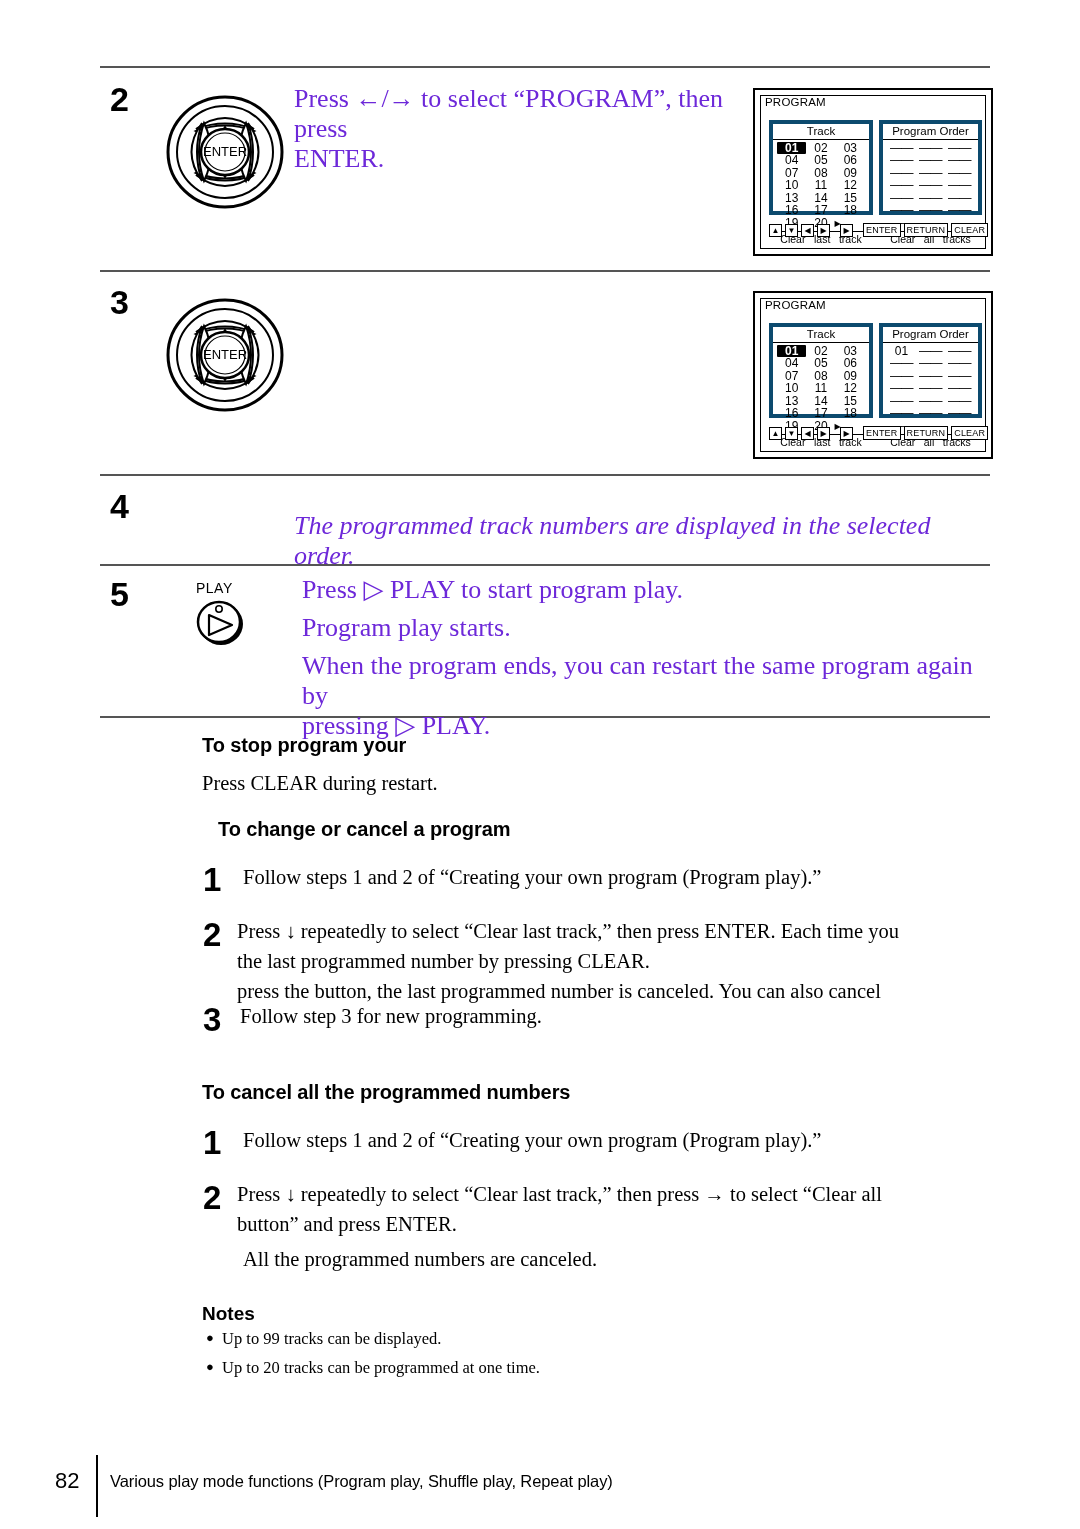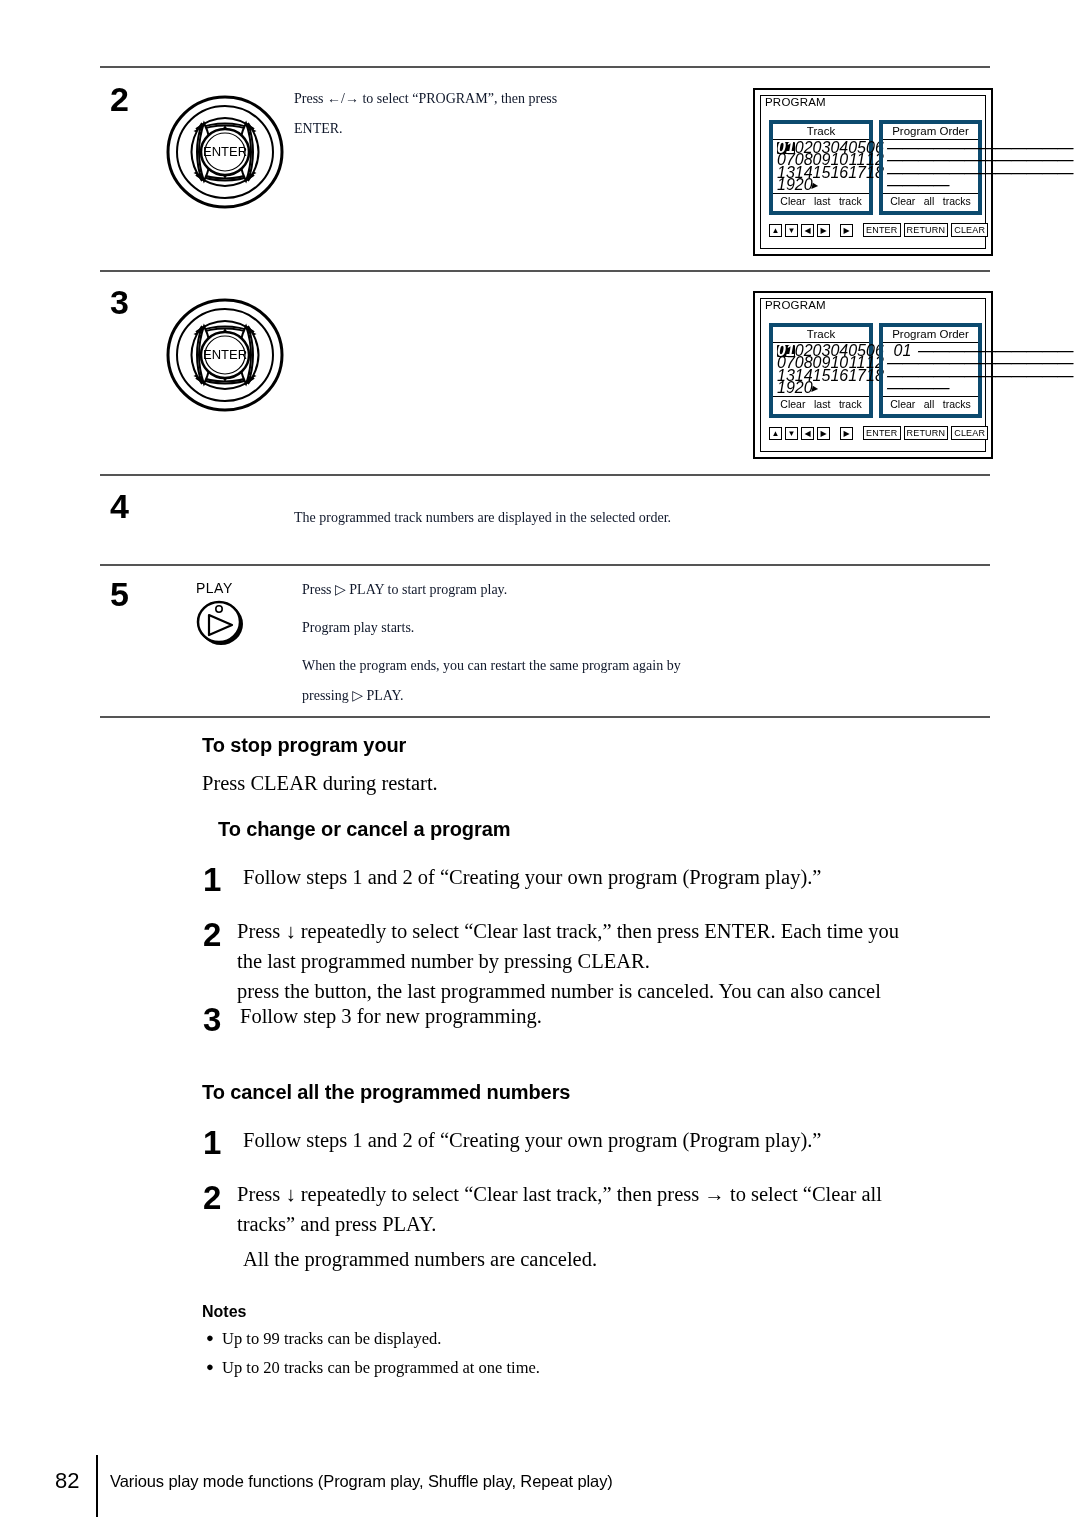--- a/index.html
+++ b/index.html
@@ -34,23 +34,23 @@
     position: absolute;
     font-family: "Liberation Sans", sans-serif;
     font-weight: bold;
     font-size: 34px;
     line-height: 34px;
     color: #000;
   }
   .step-text {
     position: absolute;
     font-family: "Liberation Serif", serif;
-    font-size: 14px;
+    font-size: 26px;
     line-height: 30px;
-    color: #0f172a;
+    color: #6d28d9;
   }
 
   
   .dpad { position: absolute; }
 
   
   .playbtn { position: absolute; }
   .playbtn .lbl {
     font-family: "Liberation Sans", sans-serif;
     font-size: 14px;
@@ -87,25 +87,24 @@
   }
   .panel-head {
     text-align: center;
     font-size: 11.5px;
     border-bottom: 1px solid #000;
     padding: 1px 0 2px 0;
     line-height: 12px;
   }
   .grid {
     display: grid;
-    grid-template-columns: repeat(6, 1fr);
-    font-size: 16px;
+    grid-template-columns: repeat(3, 1fr);
+    font-size: 12px;
     line-height: 12.6px;
     padding: 1.5px 4px 1.5px 4px;
-    font-style: italic;
   }
   .grid span { text-align: center; position: relative; }
   .cell-sel {
     background: #000;
     color: #fff;
     font-weight: bold;
     border-radius: 1px;
   }
   .grid .dash { letter-spacing:-0.5px; }
   .last-cell-arrow::after {
@@ -177,21 +176,21 @@
     font-weight: bold;
     font-size: 33px;
     line-height: 33px;
   }
 
   
   .notes-head {
     position:absolute;
     font-family:"Liberation Sans", sans-serif;
     font-weight:bold;
-    font-size:16px;
+    font-size:19px;
   }
   .note-item {
     position:absolute;
     font-family:"Liberation Serif", serif;
     font-size:16.5px;
     line-height:22px;
   }
   .note-item .bullet { position:absolute; left:-16px; top:-1px; font-size:13px; }
 
   
@@ -440,21 +439,21 @@
       <div class="key arrow">▶</div>
       <div class="key play">▶</div>
       <div class="key word first">ENTER</div>
       <div class="key word">RETURN</div>
       <div class="key word">CLEAR</div>
     </div>
   </div>
 
   <div class="step-num" style="left:110px; top:489px;">4</div>
   <div class="step-text" style="left:294px; top:487px; width:660px;">
-    <div style="margin-top:16px;">The programmed track numbers are displayed in the selected order.</div>
+    <div style="margin-top:24px;font-style:italic;">The programmed track numbers are displayed in the selected order.</div>
   </div>
 
   <div class="step-num" style="left:110px; top:577px;">5</div>
 
   <div class="playbtn" style="left:196px; top:580px;">
     <span class="lbl">PLAY</span>
     <svg width="58" height="50" viewBox="0 0 58 50" style="display:block;margin-top:2px;">
       <ellipse cx="25" cy="26" rx="22" ry="21" fill="#000"></ellipse>
       <ellipse cx="23" cy="24" rx="21" ry="20" fill="#fff" stroke="#000" stroke-width="2.5"></ellipse>
       <circle cx="23" cy="11" r="3.2" fill="#fff" stroke="#000" stroke-width="1.6"></circle>
@@ -494,21 +493,21 @@
   <div class="subhead" style="left:202px; top:1081px;">To cancel all the programmed numbers</div>
 
   <div class="onum" style="left:203px; top:1126px;">1</div>
   <div class="body-text" style="left:243px; top:1125px; width:740px;">
     <div>Follow steps 1 and 2 of “Creating your own program (Program play).”</div>
   </div>
 
   <div class="onum" style="left:203px; top:1181px;">2</div>
   <div class="body-text" style="left:237px; top:1179px; width:760px;">
     <div>Press ↓ repeatedly to select “Clear last track,” then press → to select “Clear all</div>
-    <div>tracks” and press PLAY.</div>
+    <div>button” and press ENTER.</div>
   </div>
 
   <div class="body-text" style="left:243px; top:1244px; width:740px;">All the programmed numbers are canceled.</div>
 
   <div class="notes-head" style="left:202px; top:1303px;">Notes</div>
   <div class="note-item" style="left:222px; top:1328px;">
     <span class="bullet">●</span>
     <span>Up to 99 tracks can be displayed.</span>
   </div>
   <div class="note-item" style="left:222px; top:1357px;">

